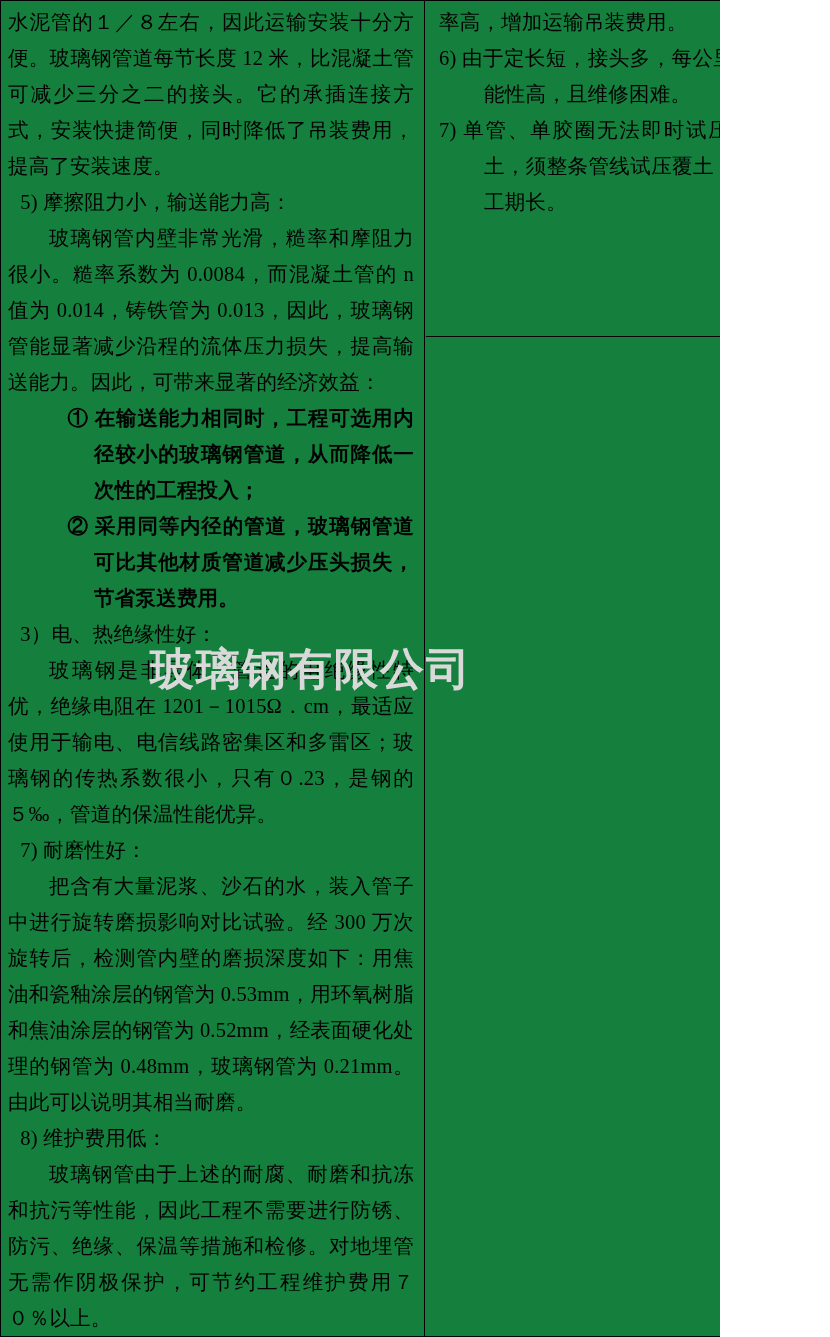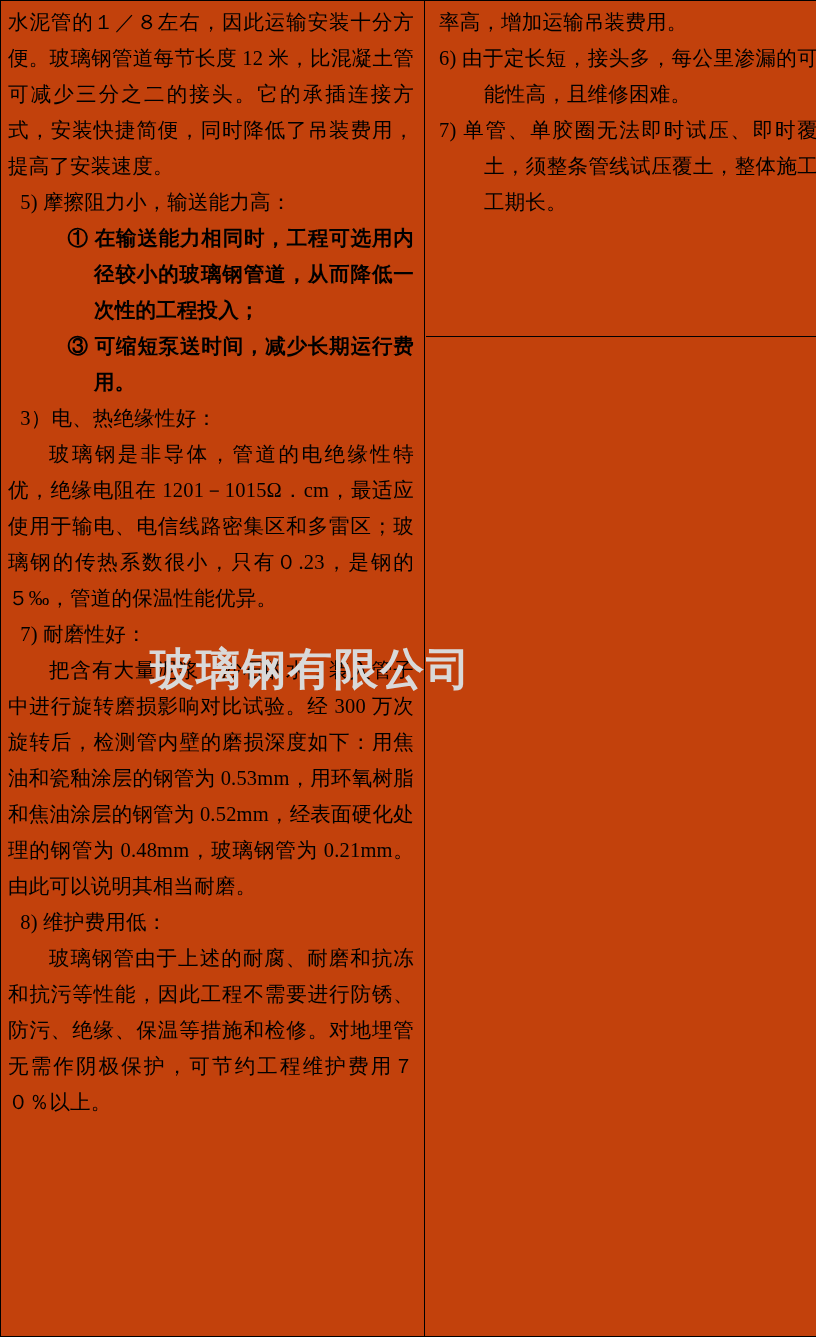--- a/index.html
+++ b/index.html
@@ -6,25 +6,25 @@
     margin: 0;
     padding: 0;
     background: #ffffff;
   }
   body {
     font-family: "Liberation Serif", "DejaVu Serif", serif;
     color: #000000;
   }
   .page {
     position: relative;
-    width: 816px;
+    width: 720px;
     height: 1337px;
     box-sizing: border-box;
     overflow: hidden;
-    background: #c2410c;
+    background: #15803d;
   }
   
   .columns {
     position: absolute;
     left: 0;
     top: 0;
     width: 830px;
     height: 1337px;
     display: flex;
     box-sizing: border-box;
@@ -129,22 +129,23 @@
   <div class="rule-left"></div>
   <div class="rule-right-col"></div>
   <div class="rule-bottom"></div>
   <div class="right-inner-bottom"></div>
 
   <div class="columns">
 
     <div class="col col-left">
       <p>水泥管的１／８左右，因此运输安装十分方便。玻璃钢管道每节长度 12 米，比混凝土管可减少三分之二的接头。它的承插连接方式，安装快捷简便，同时降低了吊装费用，提高了安装速度。</p>
       <p class="lead">5) 摩擦阻力小，输送能力高：</p>
+      <p class="indent">玻璃钢管内壁非常光滑，糙率和摩阻力很小。糙率系数为 0.0084，而混凝土管的 n 值为 0.014，铸铁管为 0.013，因此，玻璃钢管能显著减少沿程的流体压力损失，提高输送能力。因此，可带来显著的经济效益：</p>
       <p class="circ">① 在输送能力相同时，工程可选用内径较小的玻璃钢管道，从而降低一次性的工程投入；</p>
-      <p class="circ">③ 可缩短泵送时间，减少长期运行费用。</p>
+      <p class="circ">② 采用同等内径的管道，玻璃钢管道可比其他材质管道减少压头损失，节省泵送费用。</p>
       <p class="lead">3）电、热绝缘性好：</p>
       <p class="indent">玻璃钢是非导体，管道的电绝缘性特优，绝缘电阻在 1201－1015Ω．cm，最适应使用于输电、电信线路密集区和多雷区；玻璃钢的传热系数很小，只有０.23，是钢的５‰，管道的保温性能优异。</p>
       <p class="lead">7) 耐磨性好：</p>
       <p class="indent">把含有大量泥浆、沙石的水，装入管子中进行旋转磨损影响对比试验。经 300 万次旋转后，检测管内壁的磨损深度如下：用焦油和瓷釉涂层的钢管为 0.53mm，用环氧树脂和焦油涂层的钢管为 0.52mm，经表面硬化处理的钢管为 0.48mm，玻璃钢管为 0.21mm。由此可以说明其相当耐磨。</p>
       <p class="lead">8) 维护费用低：</p>
       <p class="indent">玻璃钢管由于上述的耐腐、耐磨和抗冻和抗污等性能，因此工程不需要进行防锈、防污、绝缘、保温等措施和检修。对地埋管无需作阴极保护，可节约工程维护费用７０％以上。</p>
 
     </div>
 
     <div class="col col-right">

